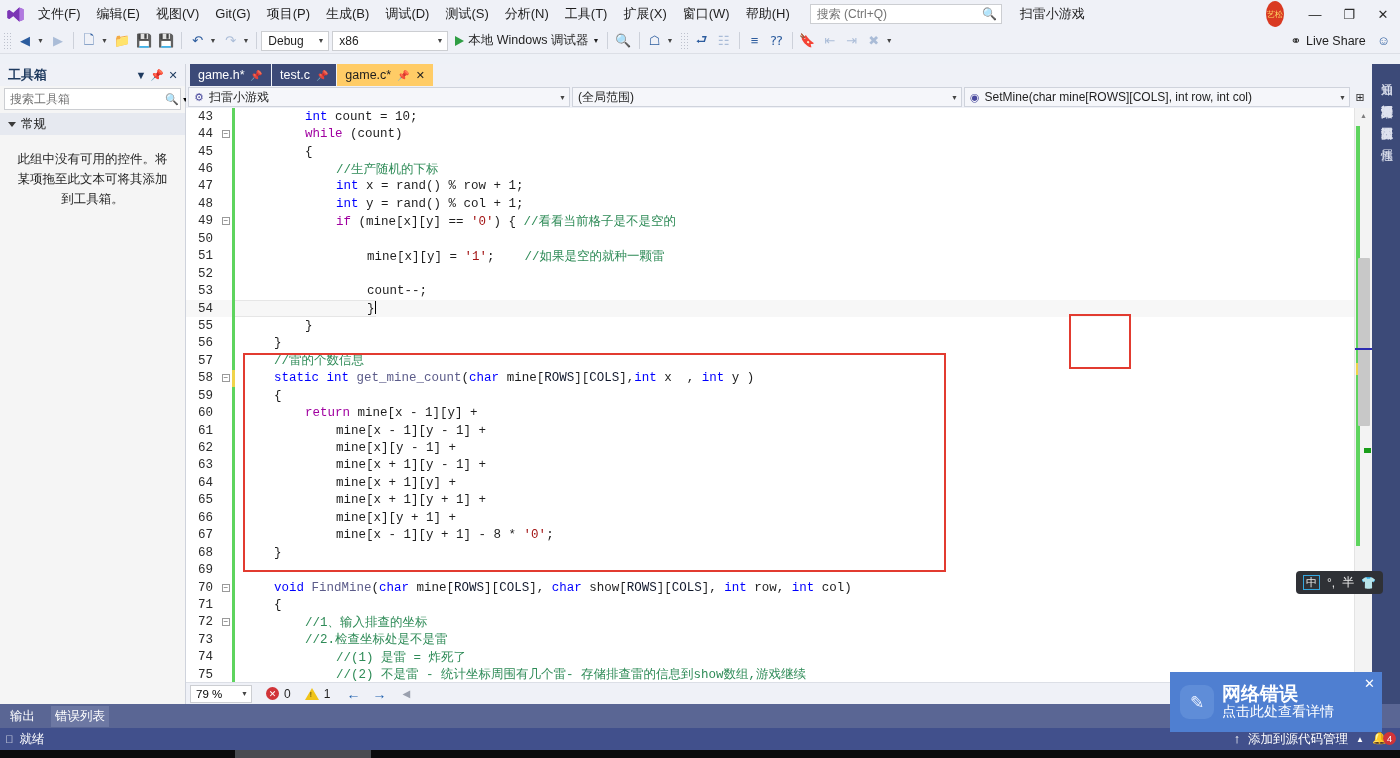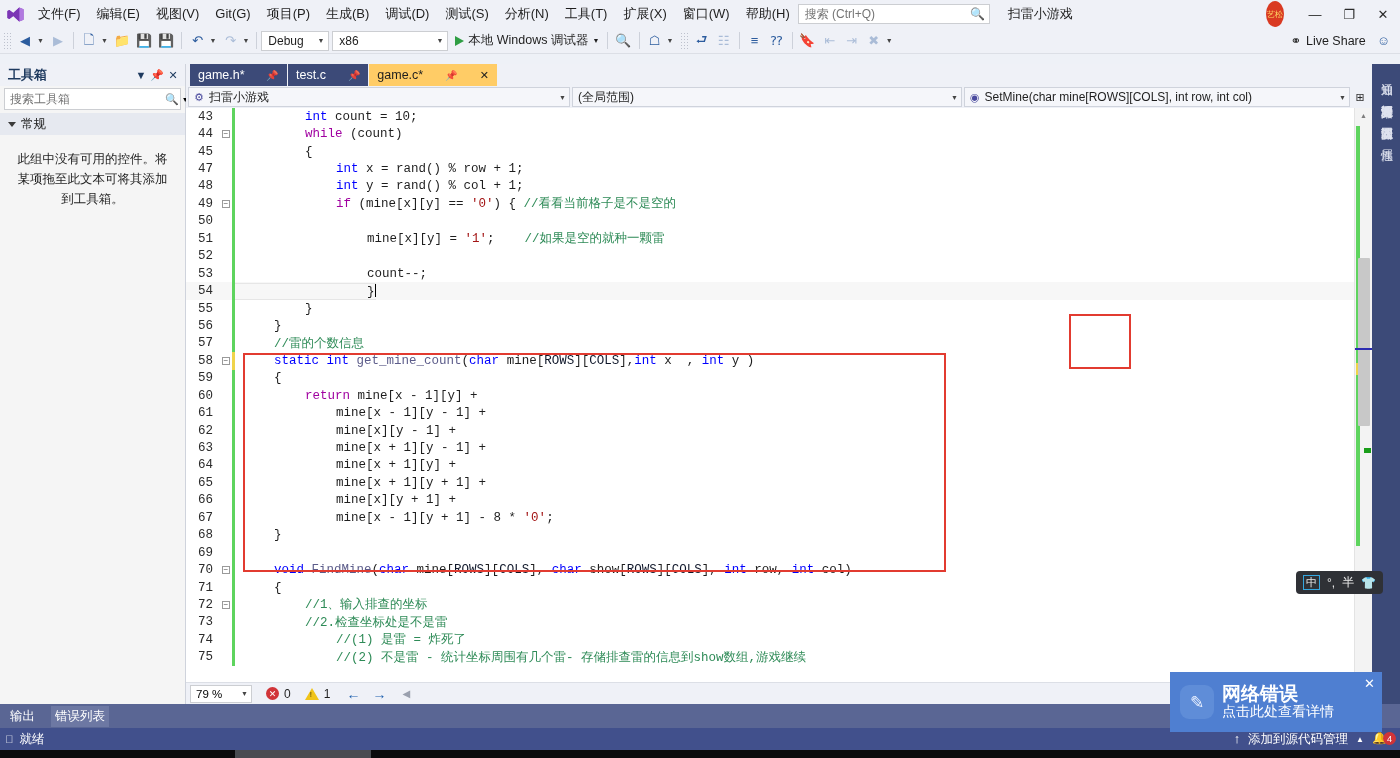--- a/index.html
+++ b/index.html
@@ -17,21 +17,21 @@
     position: absolute; left: 0; top: 0; width: 1400px; height: 28px;
     background: #eff1f7; display: flex; align-items: center;
   }
   .vs-logo { width: 30px; display: flex; justify-content: center; align-items: center; }
   .vs-logo svg { display: block; }
   .menu-item {
     padding: 4px 8px; font-size: 13px; color: #1e1e1e; white-space: nowrap;
     line-height: 16px; cursor: default;
   }
   .search-box {
-    width: 192px; height: 20px; background: #fff;
+    margin-left: 12px; width: 192px; height: 20px; background: #fff;
     border: 1px solid #ccced2; display: flex; align-items: center;
     padding: 0 4px 0 6px; position: relative;
   }
   .search-box input {
     border: 0; outline: 0; width: 100%; font-size: 12px; color: #7a7a7a;
     font-family: "Liberation Sans", sans-serif; background: transparent;
   }
   .search-mag { width: 14px; color: #3d3d3d; font-size: 12px; text-align: right; }
   .sln-name { margin-left: 18px; font-size: 13px; color: #1e1e1e; }
   .menu-right { margin-left: auto; display: flex; align-items: center; height: 28px; }
@@ -93,21 +93,21 @@
                font-size: 12.5px; color: #1e1e1e; }
   .tri { width: 0; height: 0; border-left: 4px solid transparent;
          border-right: 4px solid transparent; border-top: 5px solid #3a3a3a; }
   .tbx-msg { padding: 14px 16px 0 16px; font-size: 12.5px; color: #1e1e1e;
              line-height: 20px; text-align: center; }
 
   
   .editor-wrap { position: absolute; left: 186px; top: 64px; width: 1186px; height: 640px;
                  background: #eff1f7; }
   .tabstrip { height: 22px; display: flex; align-items: flex-end; padding-left: 4px; }
-  .tab { height: 22px; display: flex; align-items: center; gap: 22px;
+  .tab { height: 22px; display: flex; align-items: center; gap: 6px;
          padding: 0 8px; font-size: 12.5px; color: #fff; background: #3c4a78;
          margin-right: 1px; }
   .tab.active { background: #ffcc66; color: #1e1e1e; }
   .tab .pin { font-size: 10px; opacity: .9; }
   .tab .x { font-size: 11px; }
   .navbar { height: 22px; display: flex; align-items: center; background: #eff1f7;
             padding-left: 2px; }
   .navcombo { height: 20px; background: #f5f6fa; border: 1px solid #cfd3dc;
               display: flex; align-items: center; gap: 5px; padding: 0 3px 0 5px;
               font-size: 12px; color: #1e1e1e; margin-right: 2px; }
@@ -381,20 +381,21 @@
         <span class="na">▼</span>
       </div>
       <div class="exp-btn">⊞</div>
     </div>
 
     <div class="code-area">
       <div class="code-scroll" id="code-lines">
           <div class="cline"><span class="ln">43</span><span class="glyph"></span><span class="chbar green"></span><span class="ctext" style="padding-left: 70px;"><span class="kw">int</span><span class="pl"> count = </span><span class="num">10</span><span class="pl">;</span></span></div>
           <div class="cline"><span class="ln">44</span><span class="glyph"><span style="display:inline-block;border:1px solid #9a9a9a;width:8px;height:8px;line-height:6px;font-size:8px;color:#555">−</span></span><span class="chbar green"></span><span class="ctext" style="padding-left: 70px;"><span class="kw2">while</span><span class="pl"> (count)</span></span></div>
           <div class="cline"><span class="ln">45</span><span class="glyph"></span><span class="chbar green"></span><span class="ctext" style="padding-left: 70px;"><span class="pl">{</span></span></div>
+          <div class="cline"><span class="ln">46</span><span class="glyph"></span><span class="chbar green"></span><span class="ctext" style="padding-left: 101px;"><span class="cmt">//生产随机的下标</span></span></div>
           <div class="cline"><span class="ln">47</span><span class="glyph"></span><span class="chbar green"></span><span class="ctext" style="padding-left: 101px;"><span class="kw">int</span><span class="pl"> x = rand() % row + </span><span class="num">1</span><span class="pl">;</span></span></div>
           <div class="cline"><span class="ln">48</span><span class="glyph"></span><span class="chbar green"></span><span class="ctext" style="padding-left: 101px;"><span class="kw">int</span><span class="pl"> y = rand() % col + </span><span class="num">1</span><span class="pl">;</span></span></div>
           <div class="cline"><span class="ln">49</span><span class="glyph"><span style="display:inline-block;border:1px solid #9a9a9a;width:8px;height:8px;line-height:6px;font-size:8px;color:#555">−</span></span><span class="chbar green"></span><span class="ctext" style="padding-left: 101px;"><span class="kw2">if</span><span class="pl"> (mine[x][y] == </span><span class="str">'0'</span><span class="pl">) { </span><span class="cmt">//看看当前格子是不是空的</span></span></div>
           <div class="cline"><span class="ln">50</span><span class="glyph"></span><span class="chbar green"></span><span class="ctext" style="padding-left: 101px;"></span></div>
           <div class="cline"><span class="ln">51</span><span class="glyph"></span><span class="chbar green"></span><span class="ctext" style="padding-left: 132px;"><span class="pl">mine[x][y] = </span><span class="str">'1'</span><span class="pl">;    </span><span class="cmt">//如果是空的就种一颗雷</span></span></div>
           <div class="cline"><span class="ln">52</span><span class="glyph"></span><span class="chbar green"></span><span class="ctext" style="padding-left: 132px;"></span></div>
           <div class="cline"><span class="ln">53</span><span class="glyph"></span><span class="chbar green"></span><span class="ctext" style="padding-left: 132px;"><span class="pl">count--;</span></span></div>
           <div class="cline highlight"><span class="ln">54</span><span class="glyph"></span><span class="chbar green"></span><span class="ctext" style="padding-left: 132px;"><span class="pl">}</span><span class="cursor"></span></span></div>
           <div class="cline"><span class="ln">55</span><span class="glyph"></span><span class="chbar green"></span><span class="ctext" style="padding-left: 70px;"><span class="pl">}</span></span></div>
           <div class="cline"><span class="ln">56</span><span class="glyph"></span><span class="chbar green"></span><span class="ctext" style="padding-left: 39px;"><span class="pl">}</span></span></div>

